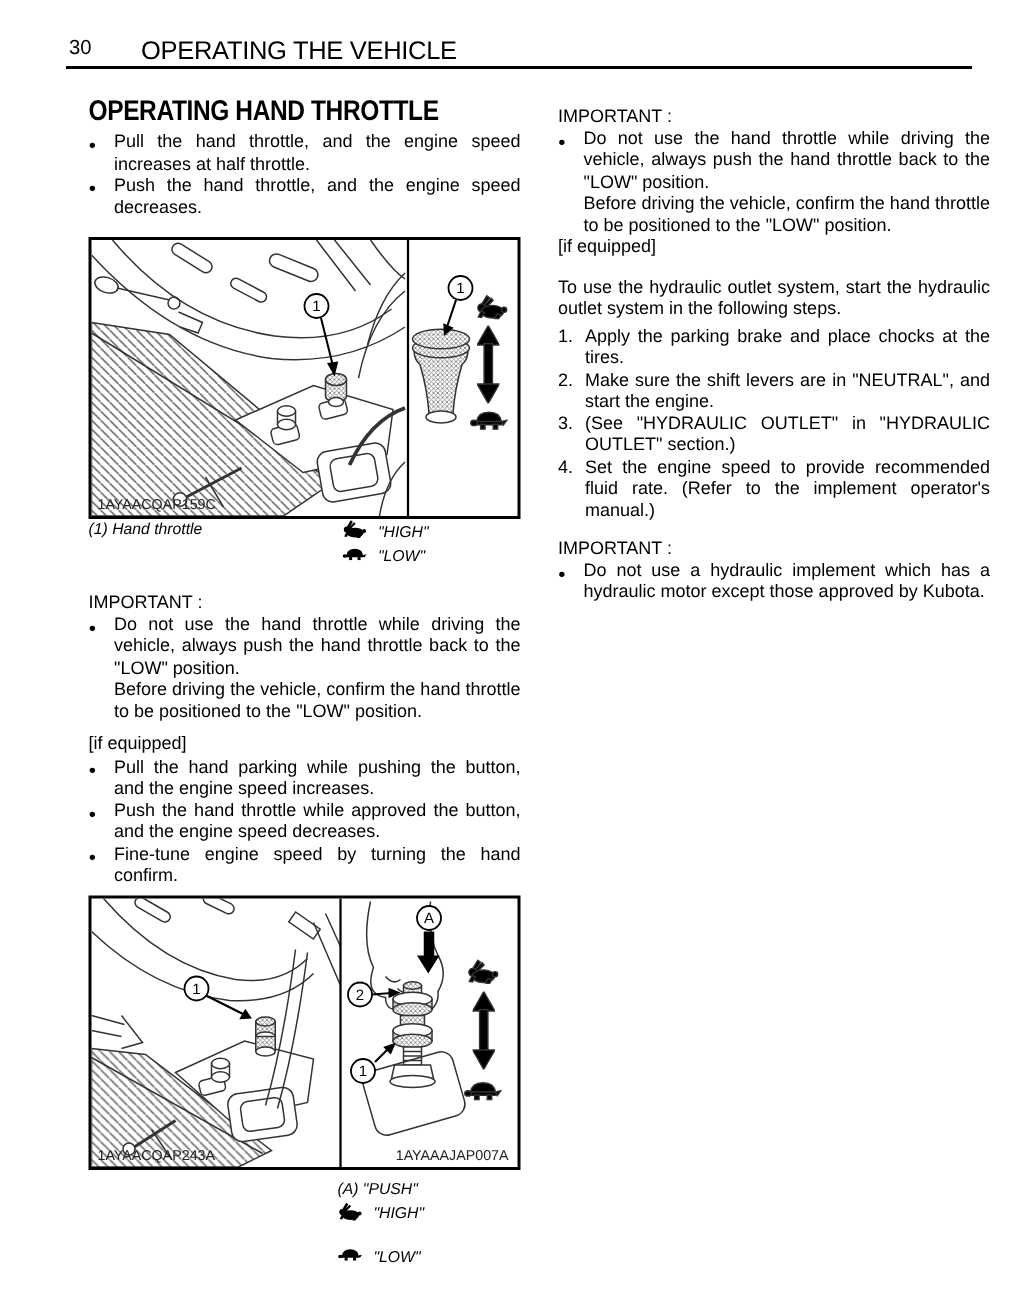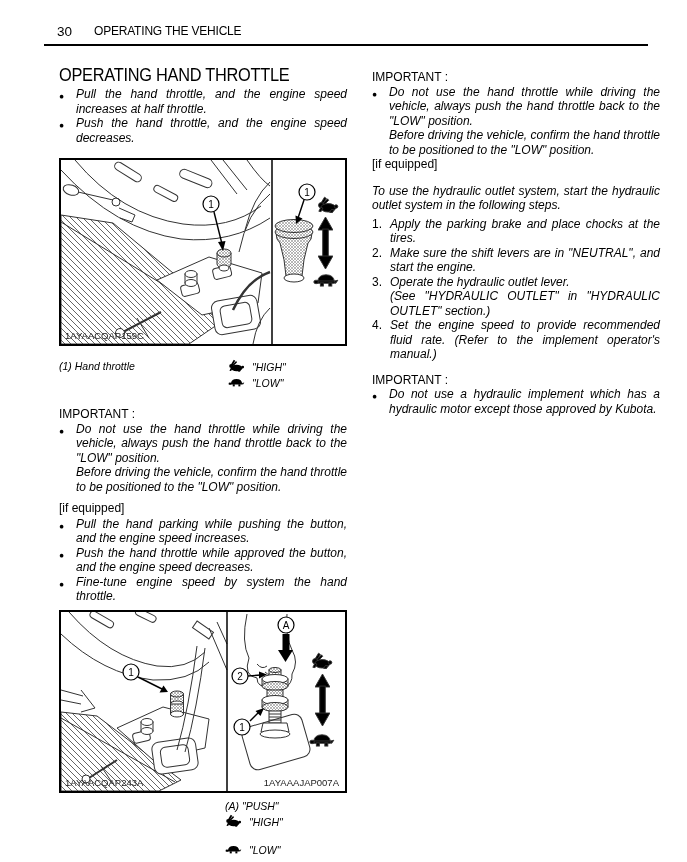--- a/index.html
+++ b/index.html
@@ -2,51 +2,51 @@
 <html><head>
 <meta charset="utf-8">
 <style>
   html,body { margin:0; padding:0; background:#e8e8e8; }
   .page {
     position:relative; width:687px; height:862px; background:#ffffff;
     font-family:"Liberation Sans", sans-serif; color:#000;
     overflow:hidden;
   }
   
-  .hdr-num { position:absolute; left:57px; top:24px; font-size:13.5px; }
-  .hdr-title { position:absolute; left:94px; top:24px; font-size:12px; letter-spacing:-0.2px; }
+  .hdr-num { position:absolute; left:46px; top:24px; font-size:13.5px; }
+  .hdr-title { position:absolute; left:94px; top:24px; font-size:17px; letter-spacing:-0.2px; }
   .hdr-rule { position:absolute; left:44px; top:44px; width:604px; height:2px; background:#000; }
 
   .col { position:absolute; width:288px; }
   .col-left { left:59px; top:64px; }
   .col-right { left:372px; top:60px; }
 
-  h1.sect { margin:0; height:20px; font-size:19px; font-weight:normal; white-space:nowrap; }
+  h1.sect { margin:0; height:20px; font-size:19px; font-weight:bold; white-space:nowrap; }
   h1.sect .cond { display:inline-block; transform:scaleX(0.86); transform-origin:0 50%; letter-spacing:-0.3px; }
 
   .body-txt { font-size:12px; line-height:14.5px; }
-  .jst { text-align:justify; hyphens:none;font-style:italic; }
+  .jst { text-align:justify; hyphens:none; }
 
   .bullets { margin-top:3px; }
   .b-item { display:flex; }
   .b-mark { flex:none; width:17px; font-size:8.5px; padding-top:2px; }
   .b-body { flex:1; }
   .blk { display:block; }
 
   .imp-label, .ifeq-label { font-weight:normal; font-size:12px; line-height:14.5px; }
   .imp-blk { margin-top:14px; }
   .ifeq-blk { margin-top:7px; }
 
   .figure { position:relative; border:2px solid #000; background:#fff; }
   .fig1 { margin-top:13px; height:184px; }
   .fig2 { margin-top:6px; height:179px; }
   .figure svg { display:block; }
 
   .legend { position:relative; font-style:italic; font-size:10.5px; line-height:15px; }
-  .legend1 { margin-top:13px; height:34px; }
+  .legend1 { margin-top:0; height:34px; }
   .legend2 { margin-top:6px; height:80px; }
   .leg-left { position:absolute; left:0; top:0; }
   .leg-right1 { position:absolute; left:169px; top:0; }
   .leg-right2 { position:absolute; left:166px; top:0; }
   .leg-row { display:flex; align-items:center; }
   .leg-row .ic { flex:none; margin-right:7px; display:inline-block; }
   .gap-low { margin-top:12px; }
 
   .intro { margin-top:12px; }
   .steps { margin-top:4px; }
@@ -230,21 +230,21 @@
         <div class="b-item">
           <span class="b-mark">●</span>
           <span class="b-body jst">Pull the hand parking while pushing the button, and the engine speed increases.</span>
         </div>
         <div class="b-item">
           <span class="b-mark">●</span>
           <span class="b-body jst">Push the hand throttle while approved the button, and the engine speed decreases.</span>
         </div>
         <div class="b-item">
           <span class="b-mark">●</span>
-          <span class="b-body jst">Fine-tune engine speed by system the hand throttle.</span>
+          <span class="b-body jst">Fine-tune engine speed by turning the hand confirm.</span>
         </div>
       </div>
     </div>
 
     <div class="figure fig2">
       <svg width="282" height="179" viewBox="0 0 282 179">
         <g stroke="#333" fill="none" stroke-width="1">
           <polygon points="0,100 36,104 120,168 98,179 0,179" fill="url(#hatch)"></polygon>
           <line x1="0" y1="106" x2="114" y2="170"></line>
           <path d="M0,22 Q42,62 92,68 Q128,70 148,50"></path>
@@ -386,21 +386,20 @@
       <div class="step">
         <span class="s-num">2.</span>
         <span class="s-body">
           <span class="blk jst">Make sure the shift levers are in "NEUTRAL", and start the engine.</span>
           <span class="blk jst"></span>
         </span>
       </div>
       <div class="step">
         <span class="s-num">3.</span>
         <span class="s-body">
-          <span class="blk jst">Operate the hydraulic outlet lever.</span>
           <span class="blk jst">(See "HYDRAULIC OUTLET" in "HYDRAULIC OUTLET" section.)</span>
         </span>
       </div>
       <div class="step">
         <span class="s-num">4.</span>
         <span class="s-body">
           <span class="blk jst">Set the engine speed to provide recommended fluid rate. (Refer to the implement operator's manual.)</span>
           <span class="blk jst"></span>
         </span>
       </div>

